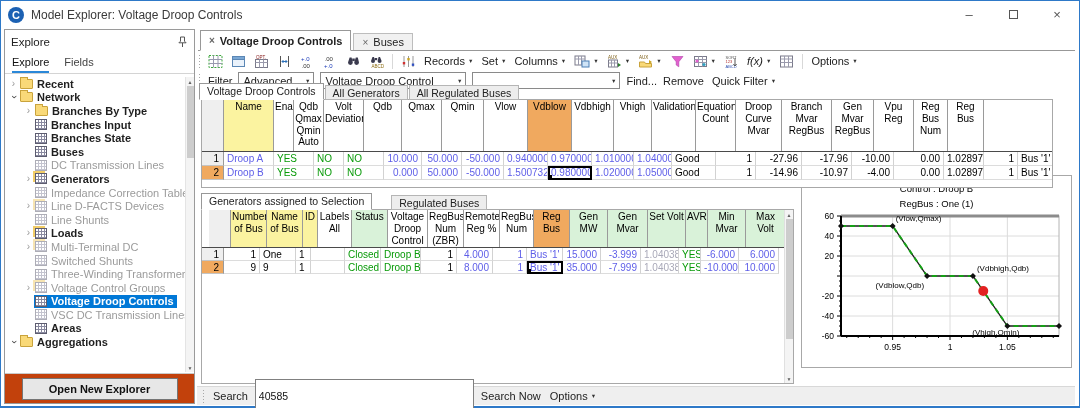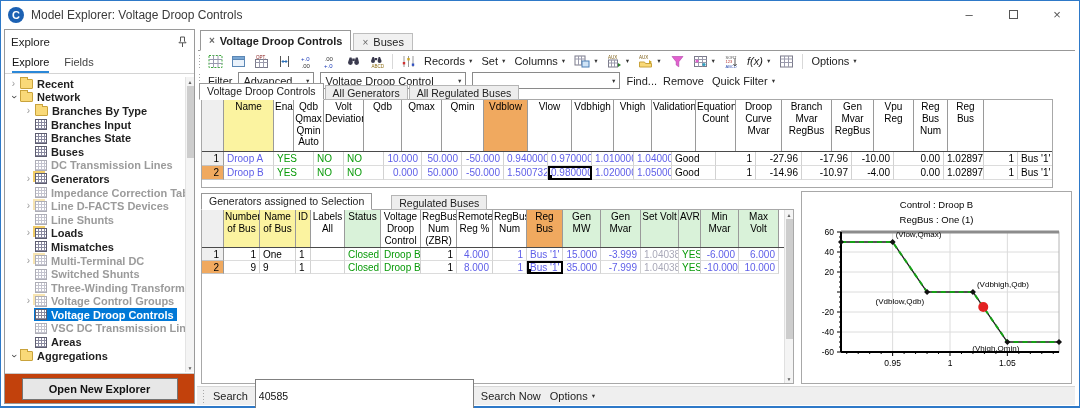--- a/index.html
+++ b/index.html
@@ -21,21 +21,21 @@
   .sb-header .pin { margin-left:auto; }
   .sb-tabs { height:21px; border-bottom:1px solid #d4d4d4; display:flex; padding-left:7px; gap:15px; font-size:11px; color:#444; }
   .sb-tab { display:flex; align-items:flex-end; padding-bottom:3px; border-bottom:2px solid transparent; }
   .sb-tab.active { border-bottom-color:#2b88d8; color:#111; }
   .sb-tree { flex:1; overflow:hidden; padding-top:3px; position:relative; }
   .tree-item { height:13.6px; display:flex; align-items:center; font-size:11px; white-space:nowrap; }
   .tw { width:11px; flex:none; text-align:center; color:#9a9a9a; font-size:10px; line-height:1; }
   .tw.exp { transform:rotate(90deg); color:#444; }
   .tgrp { display:flex; align-items:center; gap:4px; padding:0 3px 0 1px; height:13px; }
   .tl { font-weight:bold; color:#1f1f1f; }
-  .tree-item.dim .tl { color:#9b9b9b; font-weight:bold; }
+  .tree-item.dim .tl { color:#9b9b9b; font-weight:normal; }
   .tree-item.sel .tgrp { background:#0078d7; }
   .tree-item.sel .tl { color:#fff; }
   .i-folder { width:13px; height:10px; flex:none; background:#f9d978; border:1px solid #c9a33c; border-radius:1px; position:relative; }
   .i-folder::before { content:''; position:absolute; left:-1px; top:-3px; width:6px; height:2px; background:#f9d978; border:1px solid #c9a33c; border-bottom:none; }
   .i-grid { width:12px; height:11px; flex:none; border:1px solid #5d5d70; background:#fff;
             background-image:repeating-linear-gradient(to right,transparent 0 2px,#8a8aa0 2px 3px),repeating-linear-gradient(to bottom,transparent 0 2px,#8a8aa0 2px 3px); }
   .dim .i-grid, .dim .i-folder { opacity:.5; }
   .gf { box-shadow:-2px -2px 0 0 #f2cd68; }
   .sb-scroll { position:absolute; right:0; top:47px; bottom:31px; width:9px; background:#f4f4f4; border-left:1px solid #e4e4e4; display:flex; flex-direction:column; align-items:center; }
   .sarr { font-size:5px; color:#606060; height:9px; display:flex; align-items:center; }
@@ -85,21 +85,21 @@
   .s-g { color:#089a08; } .s-k { text-align:right; } .s-gy { color:#a9a9b8; text-align:right; }
   .cell-sel { outline:2px solid #000; outline-offset:-2px; }
   .cell-sel::after { content:''; position:absolute; left:0; bottom:0; width:4px; height:4px; background:#000; }
 
   .lower-tabs { position:absolute; left:200px; top:190px; height:19px; display:flex; align-items:flex-end; gap:19px; z-index:3; }
   .lower-region { position:absolute; left:200px; top:208px; width:593px; height:175px; border:1px solid #a8a8a8; background:#fff; overflow:hidden; }
   .vscroll { position:absolute; right:0; top:0; bottom:0; width:9px; background:#f4f4f4; border-left:1px solid #e0e0e0; display:flex; flex-direction:column; align-items:center; }
   .vthumb { width:7px; height:120px; background:#cdcdcd; }
 
   
-  .chart-panel { position:absolute; left:800px; top:190px; width:271px; height:193px; border:1px solid #a8a8a8; background:#fff; text-align:center; overflow:hidden; }
+  .chart-panel { position:absolute; left:800px; top:174px; width:271px; height:193px; border:1px solid #a8a8a8; background:#fff; text-align:center; overflow:hidden; }
   .c-title { margin-top:7px; font-size:9.5px; color:#000; }
   .c-sub { margin-top:4px; font-size:9.5px; color:#000; }
   #droop-svg { margin-top:2px; }
   #droop-svg text { font-family:"Liberation Sans", sans-serif; fill:#000; }
 
   
   .searchbar { position:absolute; left:196px; top:385px; right:4px; height:19px; background:#efefef; border-top:1px solid #d8d8d8; display:flex; align-items:center; gap:7px; font-size:11px; color:#222; padding-left:5px; }
   .search-input { width:219px; height:15px; border:1px solid #808080; font-size:10.5px; padding:16px 3px; font-family:inherit; color:#111; }
 </style>
 </head>
@@ -207,27 +207,20 @@
           <span class="tgrp">
             <span class="i-grid"></span>
             <span class="tl">Line Shunts</span>
           </span>
         </div>
         <div class="tree-item" style="padding-left: 18px;">
           <span class="tw">›</span>
           <span class="tgrp">
             <span class="i-grid gf"></span>
             <span class="tl">Loads</span>
-          </span>
-        </div>
-        <div class="tree-item" style="padding-left: 18px;">
-          <span class="tw"></span>
-          <span class="tgrp">
-            <span class="i-grid"></span>
-            <span class="tl">Mismatches</span>
           </span>
         </div>
         <div class="tree-item dim" style="padding-left: 18px;">
           <span class="tw">›</span>
           <span class="tgrp">
             <span class="i-grid gf"></span>
             <span class="tl">Multi-Terminal DC</span>
           </span>
         </div>
         <div class="tree-item dim" style="padding-left: 18px;">
@@ -474,22 +467,22 @@
         <div class="g-head" style="width: 20px; height: 100%;">Enabled</div>
         <div class="g-head" style="width: 30px; height: 100%;">Qdb
 Qmax
 Qmin
 Auto</div>
         <div class="g-head" style="width: 40px; height: 100%;">Volt
 Deviation</div>
         <div class="g-head" style="width: 38px; height: 100%;">Qdb</div>
         <div class="g-head" style="width: 40px; height: 100%;">Qmax</div>
         <div class="g-head" style="width: 42px; height: 100%;">Qmin</div>
+        <div class="g-head" style="width: 44px; height: 100%;">Vlow</div>
         <div class="g-head bg-o" style="width: 44px; height: 100%;">Vdblow</div>
-        <div class="g-head" style="width: 44px; height: 100%;">Vlow</div>
         <div class="g-head" style="width: 42px; height: 100%;">Vdbhigh</div>
         <div class="g-head" style="width: 38px; height: 100%;">Vhigh</div>
         <div class="g-head" style="width: 44px; height: 100%;">Validation</div>
         <div class="g-head" style="width: 40px; height: 100%;">Equation
 Count</div>
         <div class="g-head" style="width: 46px; height: 100%;">Droop
 Curve Mvar</div>
         <div class="g-head" style="width: 50px; height: 100%;">Branch Mvar
 RegBus</div>
         <div class="g-head" style="width: 42px; height: 100%;">Gen Mvar
@@ -547,21 +540,21 @@
       </div>
     </div>
 
   <div class="lower-tabs">
     <span class="vtab active">Generators assigned to Selection</span>
     <span class="vtab">Regulated Buses</span>
   </div>
 
   <div class="lower-region">
     <div id="genGrid">
-        <div class="g-headrow" style="height: 38px;">
+        <div class="g-headrow" style="height: 38px; justify-content: center;">
           <div class="g-corner" style="width: 22px; height: 100%;"></div>
           <div class="g-head bg-y" style="width: 36px; height: 100%;">Number
 of Bus</div>
           <div class="g-head bg-y" style="width: 36px; height: 100%;">Name
 of Bus</div>
           <div class="g-head bg-y" style="width: 15px; height: 100%;">ID</div>
           <div class="g-head" style="width: 34px; height: 100%;">Labels
 All</div>
           <div class="g-head bg-g" style="width: 36px; height: 100%;">Status</div>
           <div class="g-head" style="width: 40px; height: 100%;">Voltage

